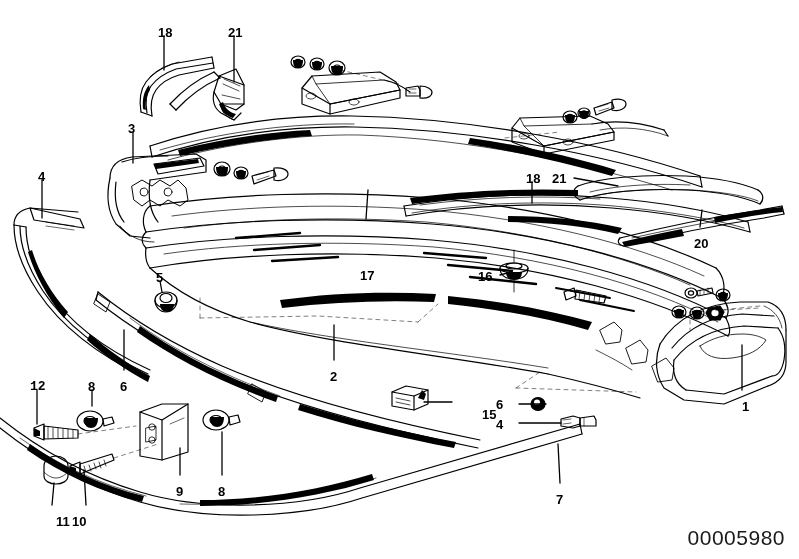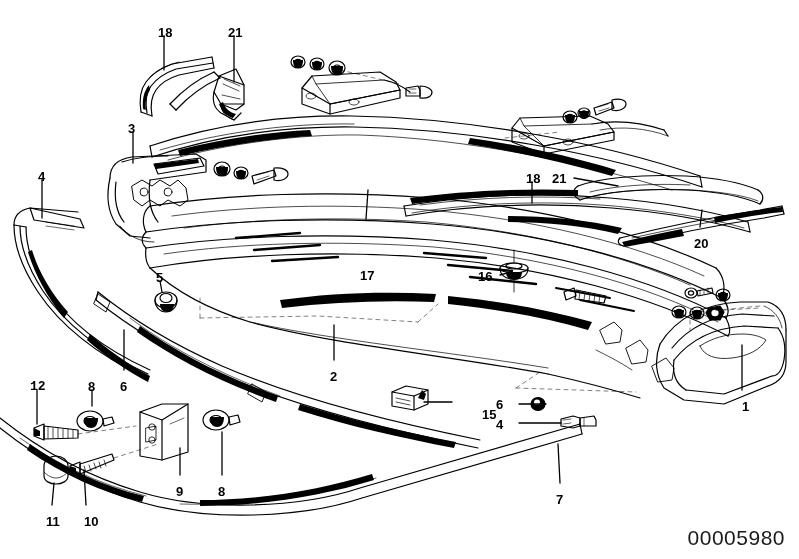--- a/index.html
+++ b/index.html
@@ -436,22 +436,22 @@
       <div class="callout" style="left: 742px; top: 400px;">1</div>
       <div class="callout" style="left: 330px; top: 370px;">2</div>
       <div class="callout" style="left: 128px; top: 122px;">3</div>
       <div class="callout" style="left: 38px; top: 170px;">4</div>
       <div class="callout" style="left: 156px; top: 271px;">5</div>
       <div class="callout" style="left: 120px; top: 380px;">6</div>
       <div class="callout" style="left: 556px; top: 493px;">7</div>
       <div class="callout" style="left: 88px; top: 380px;">8</div>
       <div class="callout" style="left: 218px; top: 485px;">8</div>
       <div class="callout" style="left: 176px; top: 485px;">9</div>
-      <div class="callout" style="left: 84px; top: 515px;">10</div>
-      <div class="callout" style="left: 46px; top: 515px;">11</div>
+      <div class="callout" style="left: 72px; top: 515px;">10</div>
+      <div class="callout" style="left: 56px; top: 515px;">11</div>
       <div class="callout" style="left: 30px; top: 380px; font-family: Liberation Mono, monospace;">12</div>
       <div class="callout" style="left: 496px; top: 418px;">4</div>
       <div class="callout" style="left: 496px; top: 398px;">6</div>
       <div class="callout" style="left: 482px; top: 396px; margin-top: 12px;">15</div>
       <div class="callout" style="left: 478px; top: 270px;">16</div>
       <div class="callout" style="left: 360px; top: 229px; margin-top: 40px;">17</div>
       <div class="callout" style="left: 158px; top: 26px;">18</div>
       <div class="callout" style="left: 526px; top: 172px;">18</div>
       <div class="callout" style="left: 694px; top: 237px;">20</div>
       <div class="callout" style="left: 228px; top: 26px;">21</div>

